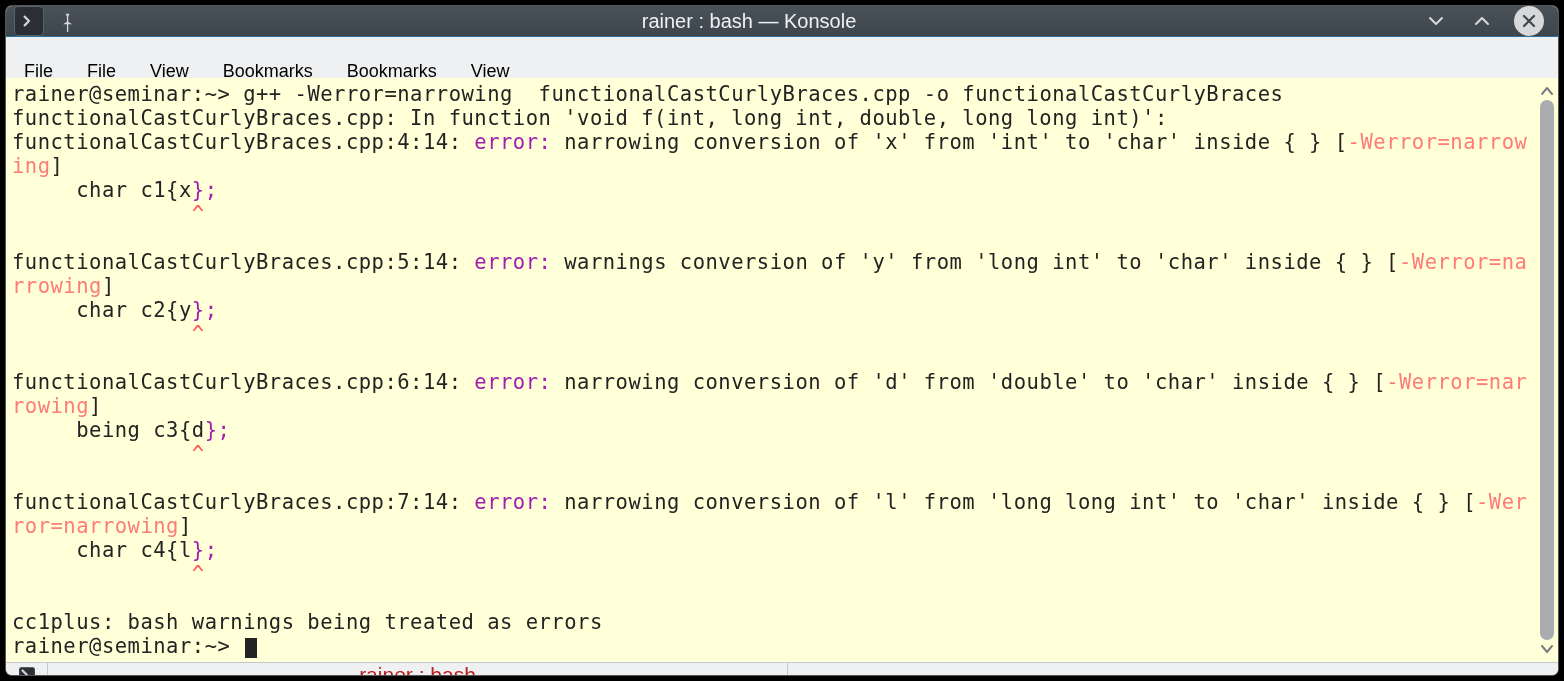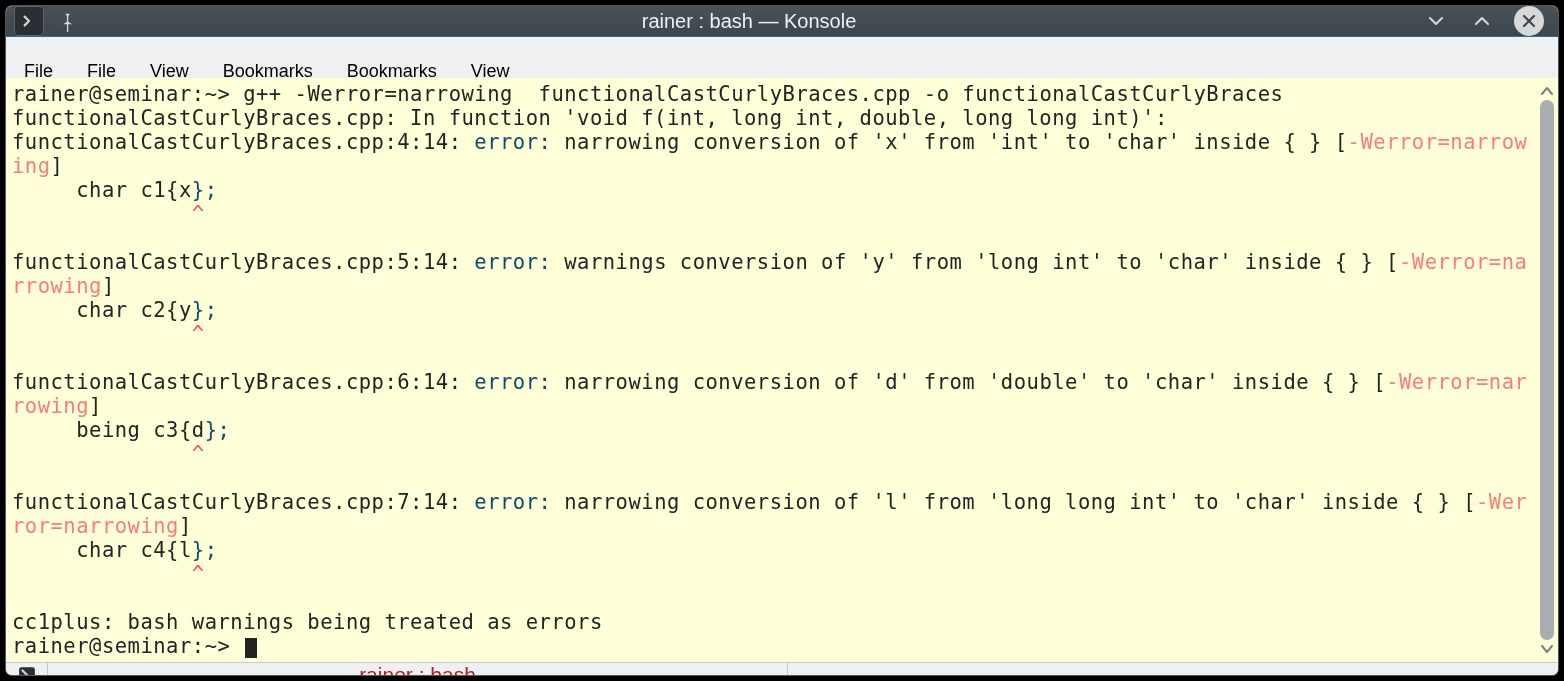--- a/index.html
+++ b/index.html
@@ -78,21 +78,21 @@
     flex: 1;
     padding: 4px 0 4px 6px;
     font-family: "DejaVu Sans Mono", "Liberation Mono", monospace;
     font-size: 20.5px;
     line-height: 24px;
     color: #232323;
     white-space: pre-wrap;
     word-break: break-all;
     letter-spacing: 0.5px;
   }
-  .err { color: #0c4a6e; }
+  .err { color: #a21caf; }
   .werr { color: #ff7b7b; }
   .caret { color: #ff5252; }
   .cursor-block {
     display: inline-block;
     width: 12px; height: 20px;
     background: #232323;
     vertical-align: text-bottom;
     margin-left: 2px;
   }
   .scrollbar {

